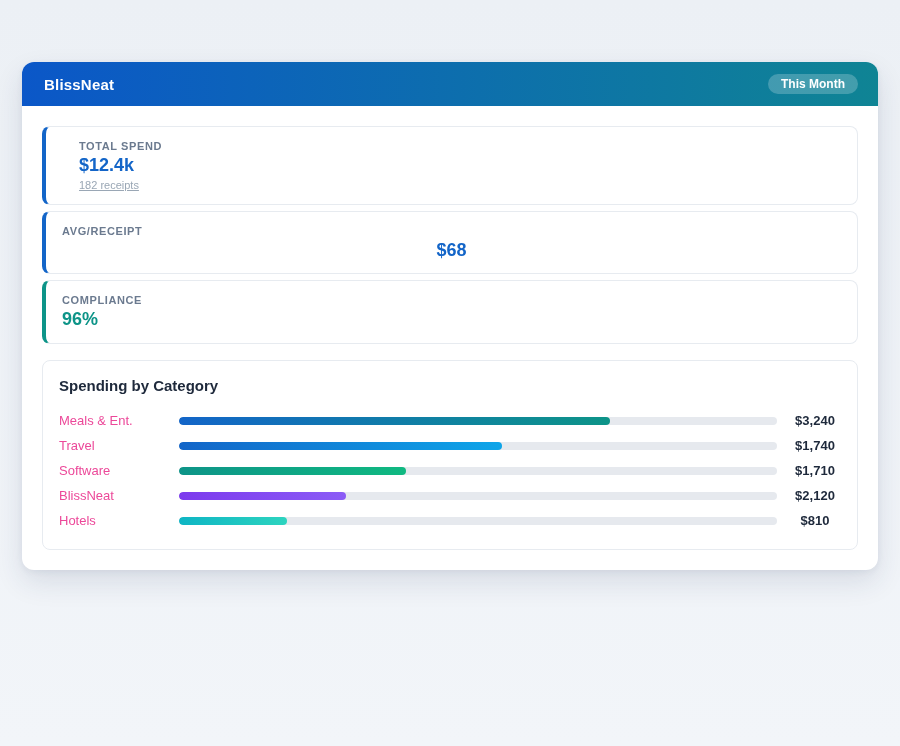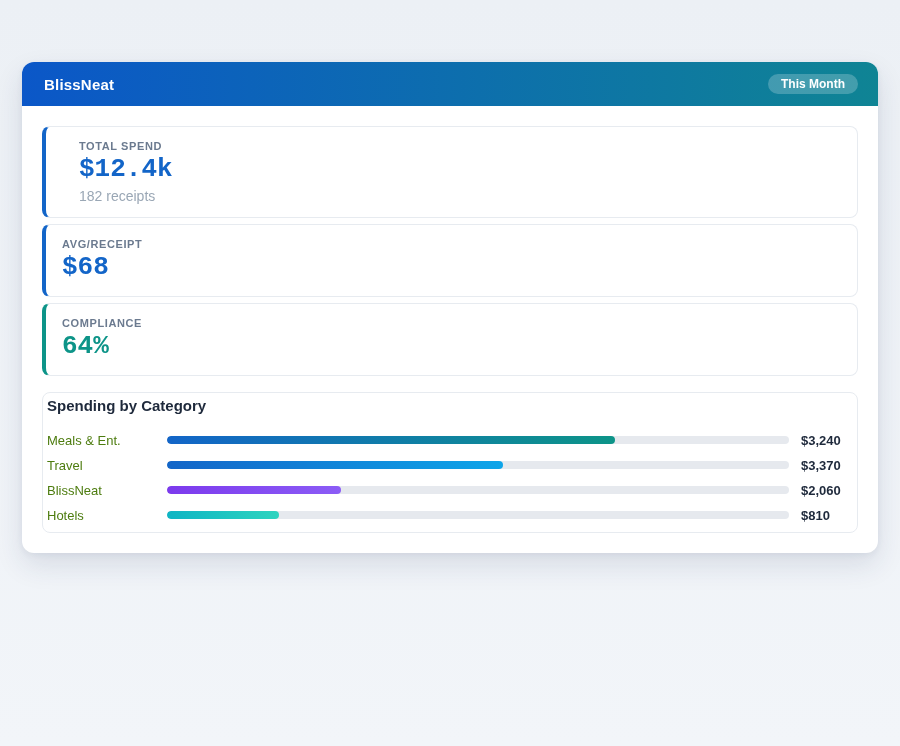--- a/index.html
+++ b/index.html
@@ -52,70 +52,70 @@
   }
   .stat-label {
     font-size: 11px;
     font-weight: bold;
     color: #6b7a8f;
     letter-spacing: 0.6px;
     text-transform: uppercase;
     margin-bottom: 3px;
   }
   .stat-value {
-    font-size: 26px;
+    font-size: 18px;
     font-weight: bold;
     color: #1365c8;
     line-height: 1.15;
-    font-family: Liberation Mono, monospace;
   }
   .stat-sub {
-    font-size: 14px;
+    font-size: 11px;
     color: #9aa7b5;
     margin-top: 3px;
+    text-decoration: underline;
   }
   .chart-card {
     margin-top: 16px;
     border: 1px solid #e7ebf0;
     border-radius: 8px;
-    padding: 4px;
+    padding: 16px;
     background: #ffffff;
   }
   .chart-title {
     font-size: 15px;
     font-weight: bold;
     color: #1e293b;
     margin-bottom: 14px;
   }
   .cat-row {
     display: flex;
     align-items: center;
     height: 25px;
   }
   .cat-label {
     width: 120px;
     flex: 0 0 120px;
     font-size: 13px;
-    color: #4d7c0f;
+    color: #ec4899;
   }
   .bar-track {
     flex: 1;
     height: 8px;
     background: #e6e9ee;
     border-radius: 4px;
     overflow: hidden;
     margin-right: 12px;
   }
   .bar-fill {
     height: 100%;
     border-radius: 4px;
   }
   .cat-value {
     flex: 0 0 52px;
-    text-align: left;
+    text-align: center;
     font-size: 13px;
     font-weight: bold;
     color: #1e293b;
     white-space: nowrap;
   }
 </style>
 </head>
 <body>
 
 <div class="window">
@@ -128,57 +128,64 @@
     <div class="stats-list">
   <div class="stat-card" style="border-left-color: rgb(19, 101, 200); padding-left: 33px;">
     <div class="stat-label">TOTAL SPEND</div>
     <div class="stat-value" style="color: rgb(19, 101, 200);">$12.4k</div>
     <div class="stat-sub">182 receipts</div>
   </div>
 
 
   <div class="stat-card" style="border-left-color: rgb(19, 101, 200);">
     <div class="stat-label">AVG/RECEIPT</div>
-    <div class="stat-value" style="color: rgb(19, 101, 200);">$68</div>
+    <div class="stat-value" style="color: rgb(19, 101, 200); text-align: center;">$68</div>
 
   </div>
 
   <div class="stat-card" style="border-left-color: rgb(13, 148, 136);">
     <div class="stat-label">COMPLIANCE</div>
-    <div class="stat-value" style="color: rgb(13, 148, 136);">64%</div>
+    <div class="stat-value" style="color: rgb(13, 148, 136);">96%</div>
 
   </div>
 </div>
 
     <div class="chart-card">
       <div class="chart-title">Spending by Category</div>
       <div>
   <div class="cat-row">
     <div class="cat-label">Meals &amp; Ent.</div>
     <div class="bar-track" style="background: rgb(230, 233, 238);">
       <div class="bar-fill" style="width: 72%; background: linear-gradient(90deg, rgb(19, 101, 200), rgb(13, 148, 136));"></div>
     </div>
     <div class="cat-value">$3,240</div>
   </div>
 
   <div class="cat-row">
     <div class="cat-label">Travel</div>
     <div class="bar-track" style="background: rgb(230, 233, 238);">
       <div class="bar-fill" style="width: 54%; background: linear-gradient(90deg, rgb(19, 101, 200), rgb(14, 165, 233));"></div>
     </div>
-    <div class="cat-value">$3,370</div>
+    <div class="cat-value">$1,740</div>
   </div>
 
+  <div class="cat-row">
+    <div class="cat-label">Software</div>
+    <div class="bar-track" style="background: rgb(230, 233, 238);">
+      <div class="bar-fill" style="width: 38%; background: linear-gradient(90deg, rgb(13, 148, 136), rgb(16, 185, 129));"></div>
+    </div>
+    <div class="cat-value">$1,710</div>
+  </div>
 
   <div class="cat-row">
     <div class="cat-label">BlissNeat</div>
     <div class="bar-track" style="background: rgb(230, 233, 238);">
       <div class="bar-fill" style="width: 28%; background: linear-gradient(90deg, rgb(124, 58, 237), rgb(139, 92, 246));"></div>
     </div>
-    <div class="cat-value">$2,060</div>
+    <div class="cat-value">$2,120</div>
   </div>
 
   <div class="cat-row">
     <div class="cat-label">Hotels</div>
     <div class="bar-track" style="background: rgb(230, 233, 238);">
       <div class="bar-fill" style="width: 18%; background: linear-gradient(90deg, rgb(14, 181, 196), rgb(45, 212, 191));"></div>
     </div>
     <div class="cat-value">$810</div>
   </div>
 </div>

